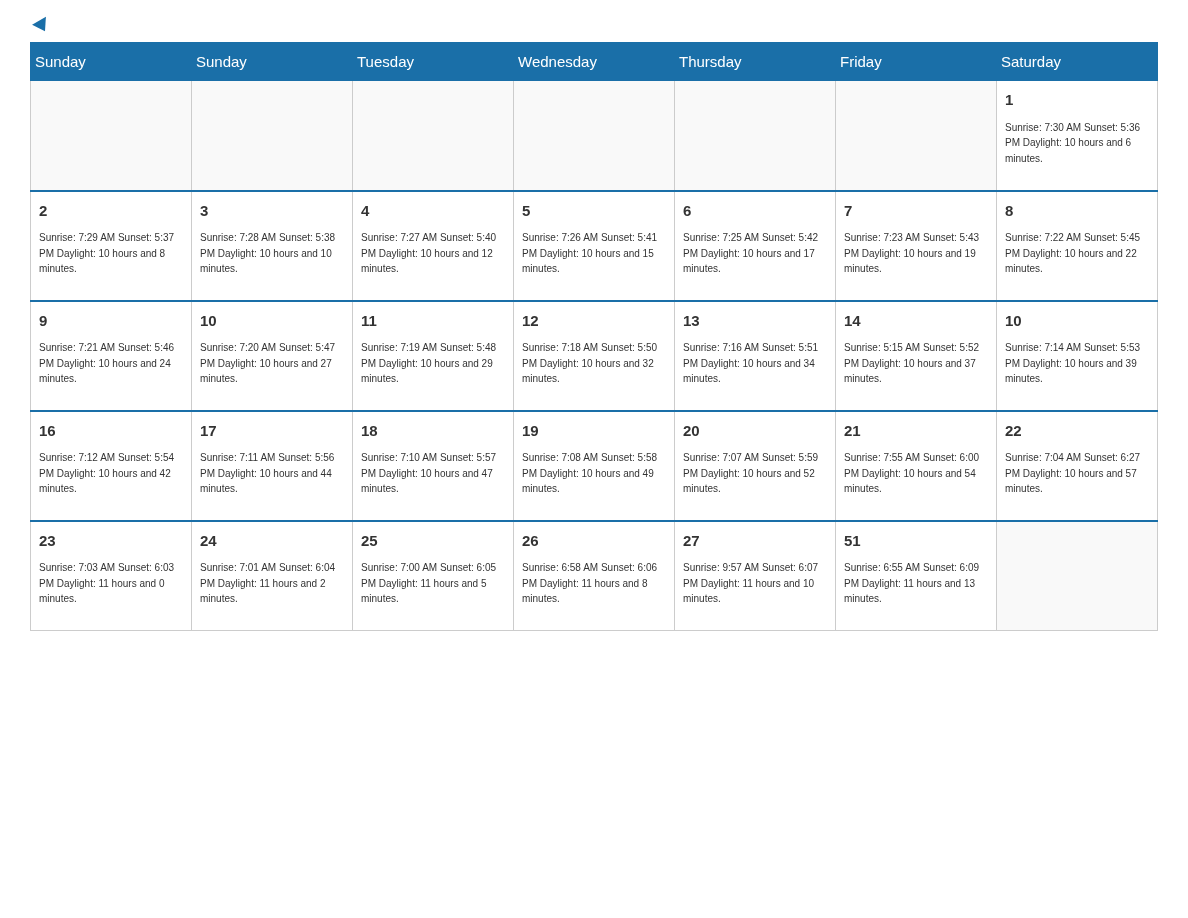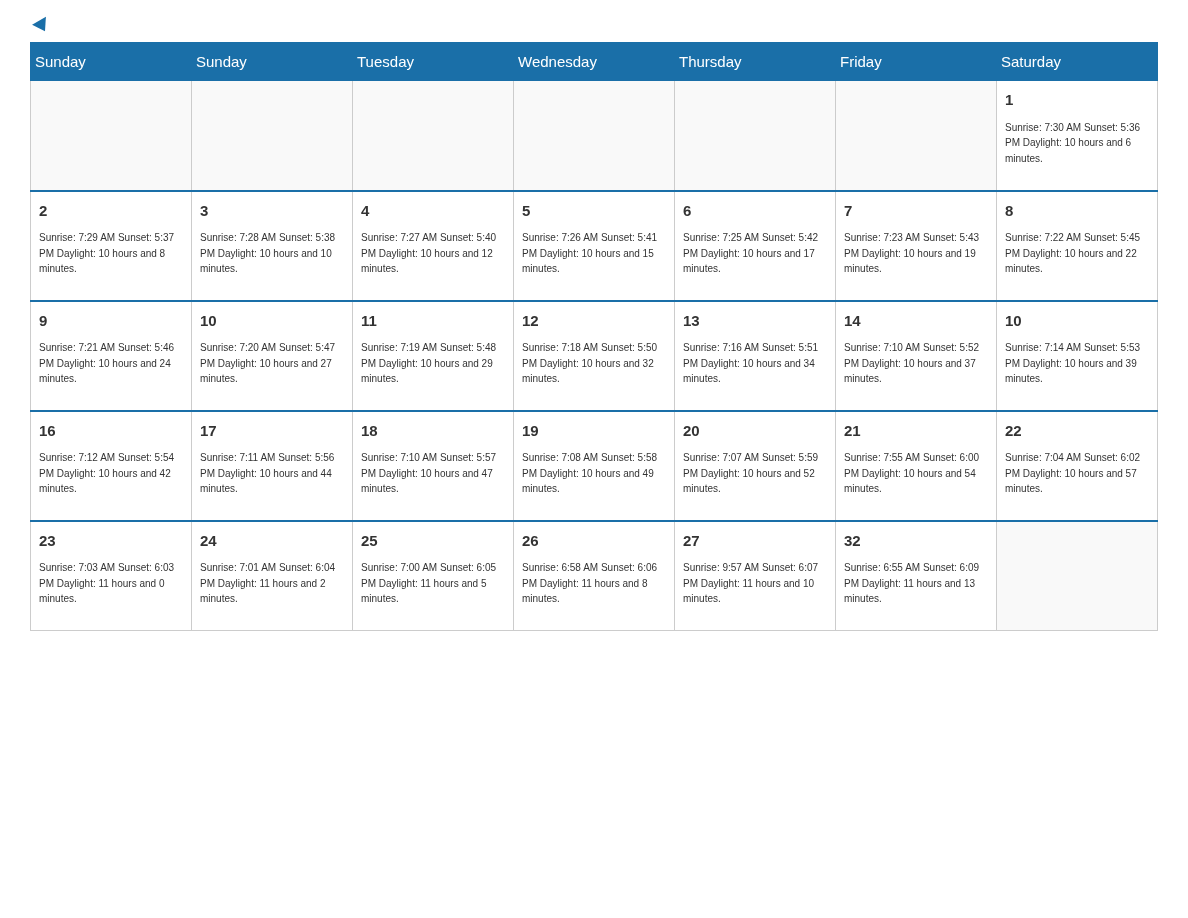--- a/index.html
+++ b/index.html
@@ -211,21 +211,21 @@
 Daylight: 10 hours and 32 minutes.</div>
         </td>
         <td>
           <span class="day-num">13</span>
           <div class="day-info">Sunrise: 7:16 AM
 Sunset: 5:51 PM
 Daylight: 10 hours and 34 minutes.</div>
         </td>
         <td>
           <span class="day-num">14</span>
-          <div class="day-info">Sunrise: 7:10 AM
+          <div class="day-info">Sunrise: 5:15 AM
 Sunset: 5:52 PM
 Daylight: 10 hours and 37 minutes.</div>
         </td>
         <td>
           <span class="day-num">10</span>
           <div class="day-info">Sunrise: 7:14 AM
 Sunset: 5:53 PM
 Daylight: 10 hours and 39 minutes.</div>
         </td>
       </tr>
@@ -262,21 +262,21 @@
         </td>
         <td>
           <span class="day-num">21</span>
           <div class="day-info">Sunrise: 7:55 AM
 Sunset: 6:00 PM
 Daylight: 10 hours and 54 minutes.</div>
         </td>
         <td>
           <span class="day-num">22</span>
           <div class="day-info">Sunrise: 7:04 AM
-Sunset: 6:02 PM
+Sunset: 6:27 PM
 Daylight: 10 hours and 57 minutes.</div>
         </td>
       </tr>
       <tr class="row-border">
         <td>
           <span class="day-num">23</span>
           <div class="day-info">Sunrise: 7:03 AM
 Sunset: 6:03 PM
 Daylight: 11 hours and 0 minutes.</div>
         </td>
@@ -298,21 +298,21 @@
 Sunset: 6:06 PM
 Daylight: 11 hours and 8 minutes.</div>
         </td>
         <td>
           <span class="day-num">27</span>
           <div class="day-info">Sunrise: 9:57 AM
 Sunset: 6:07 PM
 Daylight: 11 hours and 10 minutes.</div>
         </td>
         <td>
-          <span class="day-num">32</span>
+          <span class="day-num">51</span>
           <div class="day-info">Sunrise: 6:55 AM
 Sunset: 6:09 PM
 Daylight: 11 hours and 13 minutes.</div>
         </td>
         <td class="empty"></td>
       </tr>
     </tbody>
 </table>
 
 </body></html>

